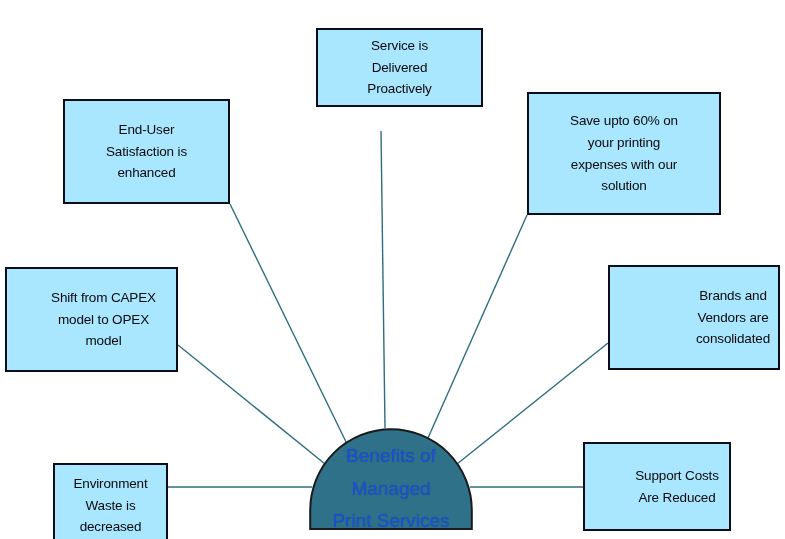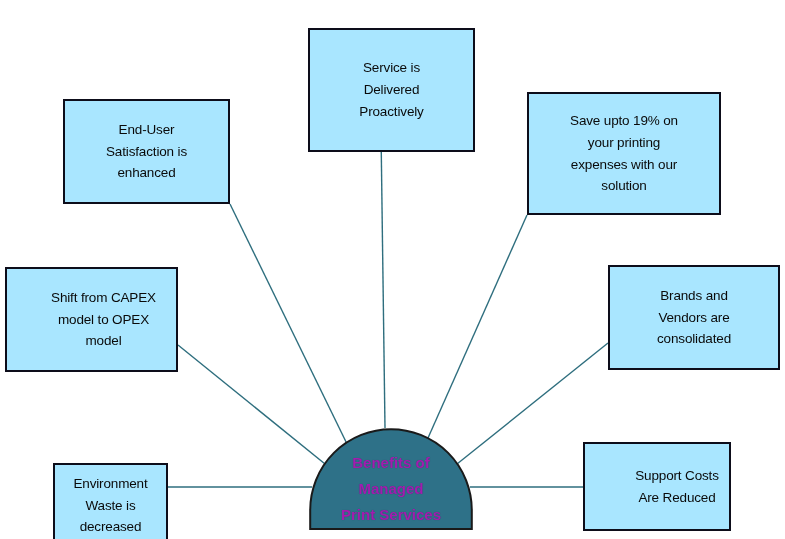--- a/index.html
+++ b/index.html
@@ -40,25 +40,25 @@
   .node-label {
     display: block;
     color: #0a0a0a;
     font-size: 13.5px;
     line-height: 1.62;
     letter-spacing: -0.15px;
     white-space: pre-line;
     padding: 0 8px;
   }
   
-  #node-service          { left: 308px; top: 28px;  width: 167px; height: 124px; }
+  #node-service          { left: 316px; top: 28px;  width: 167px; height: 79px; }
   #node-enduser          { left: 63px;  top: 99px;  width: 167px; height: 105px; }
   #node-savings          { left: 527px; top: 92px;  width: 194px; height: 123px; }
   #node-capex            { left: 5px;   top: 267px; width: 173px; height: 105px; padding-left: 24px; }
-  #node-brands           { left: 608px; top: 265px; width: 172px; height: 105px; }
+  #node-brands           { left: 608px; top: 265px; width: 172px; height: 105px; justify-content: flex-end; }
   #node-environment      { left: 53px;  top: 446px; width: 115px; height: 85px; margin-top: 17px; }
   #node-support          { left: 583px; top: 442px; width: 148px; height: 89px; padding-left: 40px; }
 
   
   #center-node {
     position: absolute;
     left: 309px;
     top: 428px;
     width: 164px;
     height: 102px;
@@ -74,23 +74,23 @@
   #center-label {
     position: absolute;
     left: 0;
     top: 0;
     width: 164px;
     height: 102px;
     display: flex;
     align-items: center;
     justify-content: center;
     text-align: center;
-    color: #a21caf;
-    font-size: 15px;
-    font-weight: bold;
+    color: #1d4ed8;
+    font-size: 19px;
+    font-weight: normal;
     line-height: 1.72;
     white-space: pre-line;
     padding-top: 20px;
     box-sizing: border-box;
     text-shadow: 0 0 1px rgba(0,0,0,0.25);
   }
 </style>
 </head>
 <body>
 
@@ -114,21 +114,21 @@
 Proactively</span>
   </div>
 
   <div class="node-box" id="node-enduser">
     <span class="node-label">End-User
 Satisfaction is
 enhanced</span>
   </div>
 
   <div class="node-box" id="node-savings">
-    <span class="node-label">Save upto 19% on
+    <span class="node-label">Save upto 60% on
 your printing
 expenses with our
 solution</span>
   </div>
 
   <div class="node-box" id="node-capex">
     <span class="node-label">Shift from CAPEX
 model to OPEX
 model</span>
   </div>

